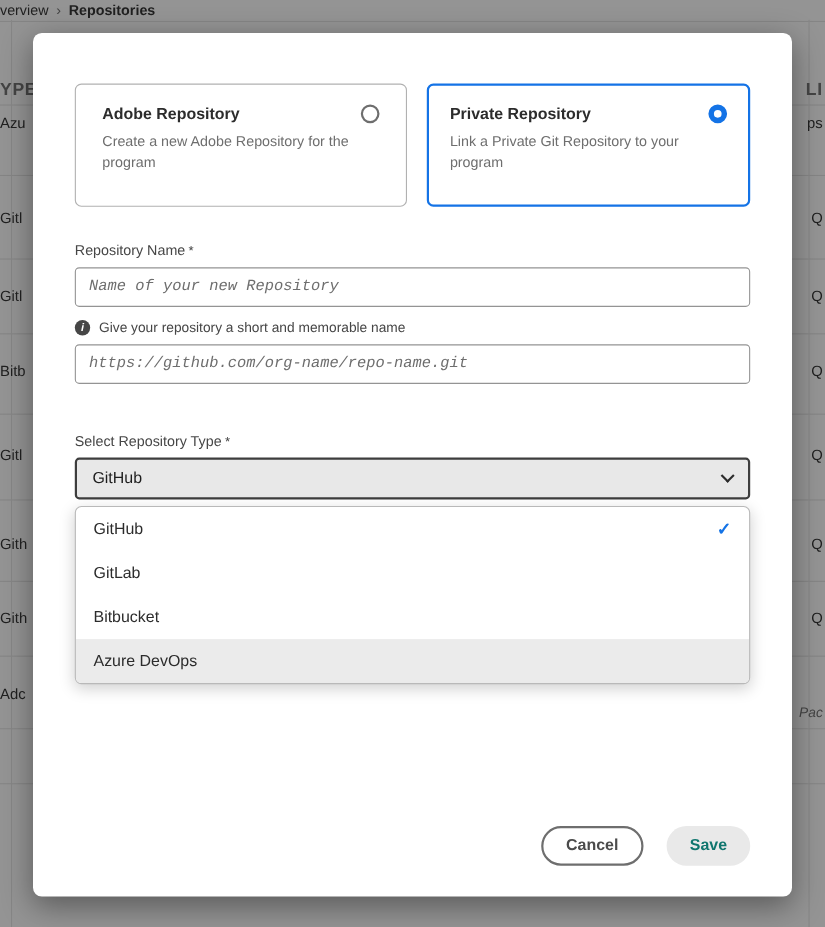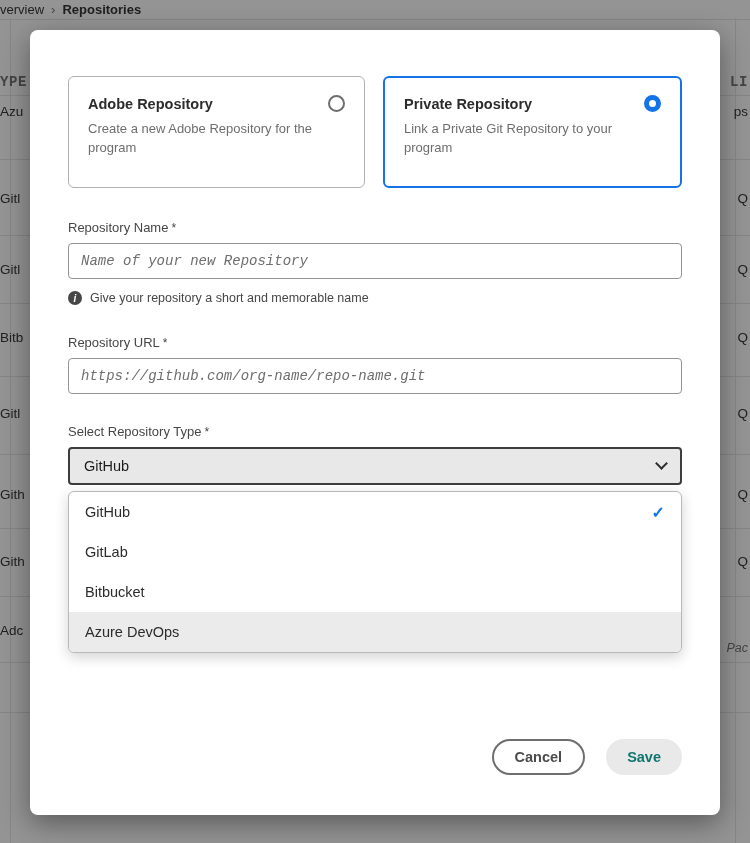--- a/index.html
+++ b/index.html
@@ -7,48 +7,48 @@
   .screen { position:relative; width:750px; height:843px; overflow:hidden; background:#fff; margin:0 auto; }
 
   
   .bg { position:absolute; inset:0; background:#fff; }
   .breadcrumb { position:absolute; top:2px; left:0; font-size:13px; color:#2c2c2c; white-space:nowrap; }
   .breadcrumb .bc-sep { margin:0 7px; color:#6e6e6e; font-weight:400; }
   .breadcrumb .bc-current { font-weight:700; }
   .bg-line { position:absolute; left:0; right:0; height:1px; background:#e4e4e4; }
   .bg-vline { position:absolute; top:18px; bottom:0; width:1px; background:#e6e6e6; }
   .frag { position:absolute; font-size:13.5px; color:#2c2c2c; white-space:nowrap; line-height:16px; }
-  .frag.hdr { font-size:14px; font-weight:700; color:#6e6e6e; letter-spacing:0.6px;font-family:Liberation Mono, monospace; }
+  .frag.hdr { font-size:16px; font-weight:700; color:#6e6e6e; letter-spacing:0.6px; }
   .frag.left { left:0; }
   .frag.right { right:2px; }
   .frag.italic { font-style:italic; color:#6e6e6e; font-size:12.5px; }
 
   
   .overlay { position:absolute; inset:0; background:rgba(18,18,18,0.45); }
 
   
   .modal { position:absolute; left:30px; top:30px; width:690px; height:785px;
            background:#fff; border-radius:8px; box-shadow:0 8px 28px rgba(0,0,0,0.4);
            padding:0 38px; }
   .modal-title { margin-top:42px; font-size:19px; font-weight:700; color:#2c2c2c; letter-spacing:0.2px; }
 
   .cards { margin-top:46px; display:flex; gap:18px; }
-  .card { flex:1; height:112px; border:1px solid #b1b1b1; border-radius:6px; padding:18px 19px; background:#fff; cursor:pointer; }
+  .card { flex:1; height:112px; border:1px solid #b1b1b1; border-radius:6px; padding:18px 24px; background:#fff; cursor:pointer; }
   .card.selected { border:2px solid #1473e6; padding:17px 19px; }
   .card-head { display:flex; align-items:center; justify-content:space-between; }
   .card-title { font-size:14.5px; font-weight:700; color:#2c2c2c; }
   .radio { width:17px; height:17px; border-radius:50%; border:2px solid #6e6e6e; flex:0 0 auto; }
   .radio.on { border:5.5px solid #1473e6; }
   .card-desc { margin-top:8px; font-size:13px; line-height:1.45; color:#6e6e6e; padding-right:24px; }
 
   .field-label { font-size:13px; color:#464646; }
   .field-label .asterisk { margin-left:3px; font-size:12px; }
   .lbl-name { margin-top:32px; }
   .lbl-url  { margin-top:30px; }
-  .lbl-type { margin-top:30px; }
+  .lbl-type { margin-top:44px; }
 
   .text-input { margin-top:8px; width:100%; height:36px; border:1px solid #949494; border-radius:4px;
                 padding:0 12px; font-size:14px; color:#2c2c2c; font-family:Liberation Mono, monospace; outline:none; }
   .text-input::placeholder { color:#6e6e6e; font-style:italic; opacity:1; }
 
   .help { margin-top:12px; display:flex; align-items:center; gap:8px; font-size:12.5px; color:#464646; }
   .info-icon { width:14px; height:14px; border-radius:50%; background:#464646; color:#fff;
                display:flex; align-items:center; justify-content:center;
                font-size:10px; font-weight:700; font-style:italic; flex:0 0 auto; }
 
@@ -58,21 +58,21 @@
   .chevron { width:9px; height:9px; border-right:2.5px solid #2c2c2c; border-bottom:2.5px solid #2c2c2c;
              transform:rotate(45deg); margin-top:-5px; }
 
   .popover { margin-top:6px; background:#fff; border:1px solid #b9b9b9; border-radius:6px;
              box-shadow:0 4px 14px rgba(0,0,0,0.18); overflow:hidden; }
   .option { height:40px; display:flex; align-items:center; justify-content:space-between;
             padding:0 16px; font-size:14.5px; color:#2c2c2c; cursor:pointer; }
   .option.highlighted { background:#ebebeb; }
   .check { color:#1473e6; font-weight:700; font-size:16px; }
 
-  .actions { position:absolute; right:38px; bottom:40px; display:flex; gap:21px; }
+  .actions { position:absolute; right:38px; bottom:28px; display:flex; gap:21px; }
   .btn { height:36px; border-radius:18px; padding:0 21px; font-size:14.5px; font-weight:700;
          display:flex; align-items:center; font-family:"Liberation Sans", sans-serif; cursor:pointer; }
   .btn-cancel { background:#fff; border:2px solid #6e6e6e; color:#4b4b4b; }
   .btn-save { background:#e9e9e9; border:none; color:#0f766e; cursor:default;text-align:center; }
 </style>
 </head>
 <body>
 
 <div class="screen">
 
@@ -140,23 +140,20 @@
 
     <div class="field-label lbl-name">
       <span>Repository Name</span><span class="asterisk">*</span>
     </div>
     <input class="text-input" type="text" placeholder="Name of your new Repository" style="">
     <div class="help">
       <span class="info-icon">i</span>
       <span>Give your repository a short and memorable name</span>
     </div>
 
-    <div class="field-label lbl-url">
-      <span>Repository URL</span><span class="asterisk">*</span>
-    </div>
     <input class="text-input" type="text" placeholder="https://github.com/org-name/repo-name.git" style="">
 
     <div class="field-label lbl-type">
       <span>Select Repository Type</span><span class="asterisk">*</span>
     </div>
     <div class="select">
       <span>GitHub</span>
       <span class="chevron"></span>
     </div>
 

